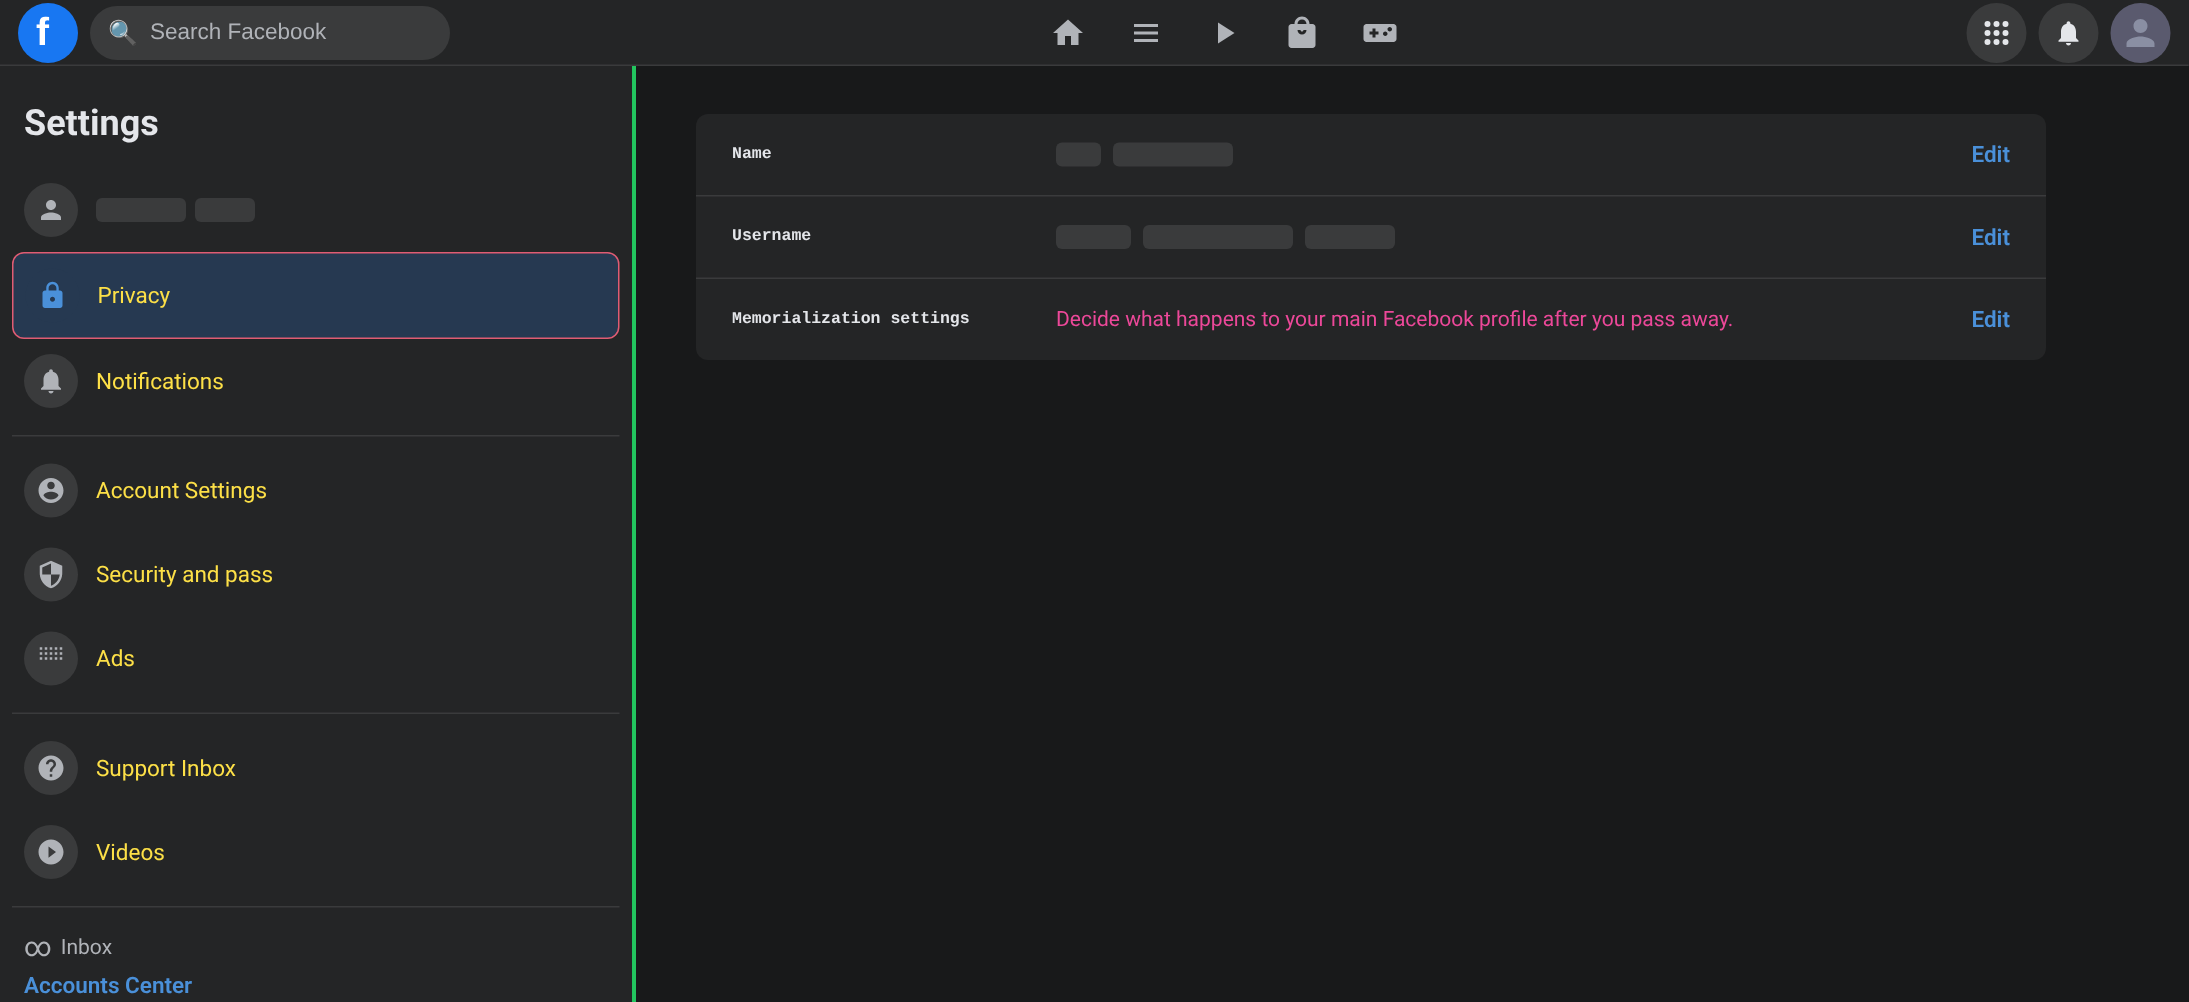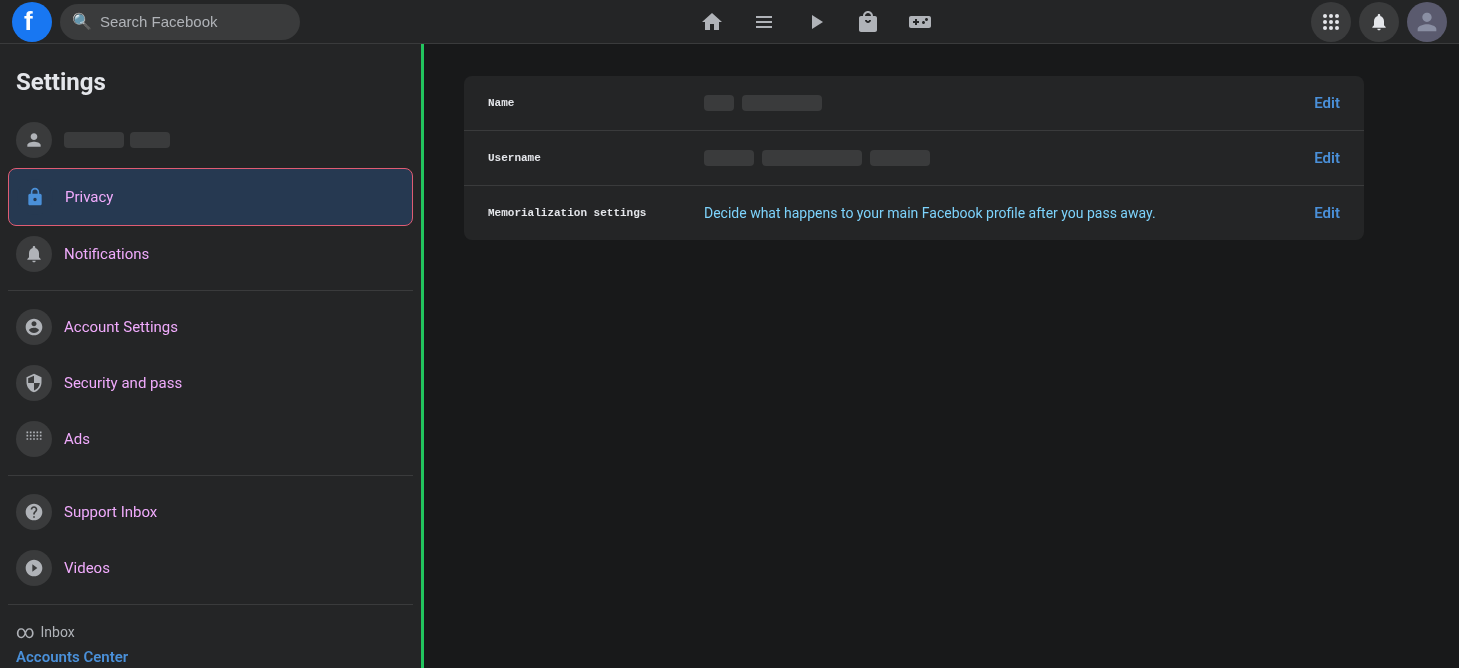--- a/index.html
+++ b/index.html
@@ -120,21 +120,21 @@
       color: #e4e6ea;
       padding: 8px 8px 16px 8px;
     }
     .sidebar-item {
       display: flex;
       align-items: center;
       gap: 12px;
       padding: 10px 8px;
       border-radius: 8px;
       cursor: pointer;
-      color: #f0abfc;
+      color: #fde047;
       font-size: 15px;
     }
     .sidebar-item.active {
       background: #263951;
       border: 1.5px solid #e05c73;
     }
     .sidebar-icon {
       width: 36px;
       height: 36px;
       border-radius: 50%;
@@ -223,21 +223,21 @@
     .settings-row-edit {
       color: #4a90d9;
       font-size: 15px;
       font-weight: 600;
       cursor: pointer;
       flex-shrink: 0;
     }
     .settings-row-desc {
       flex: 1;
       font-size: 14px;
-      color: #7dd3fc;
+      color: #ec4899;
     }
   </style>
 </head>
 <body>
 
 <nav class="topnav">
 
   <div class="topnav-logo">
     <svg viewBox="0 0 40 40" width="40" height="40">
       <circle cx="20" cy="20" r="20" fill="#1877f2"></circle>

